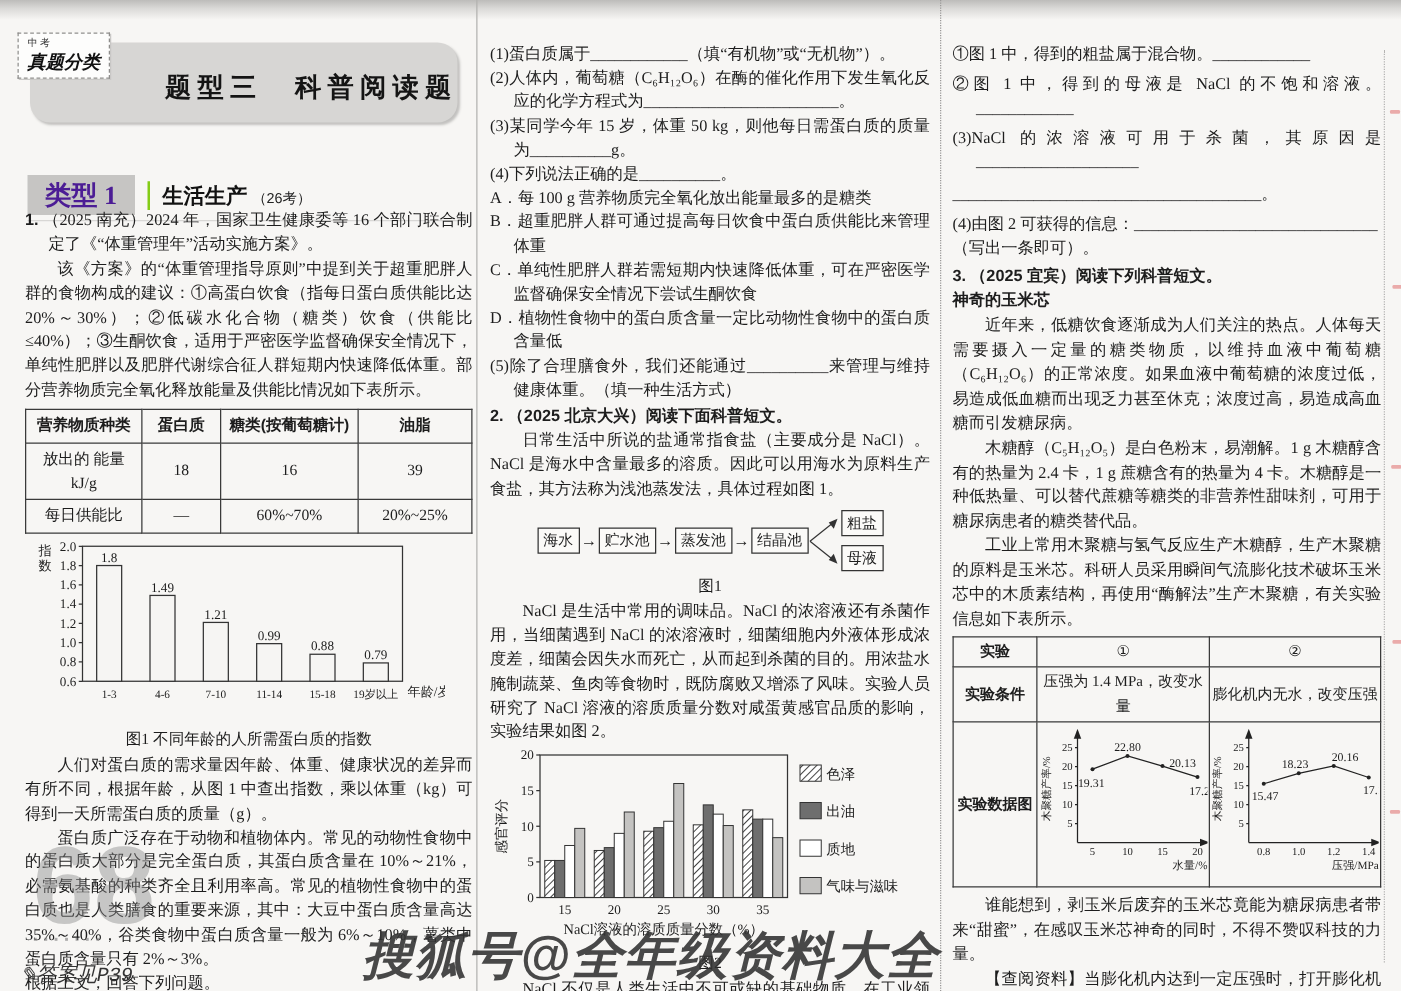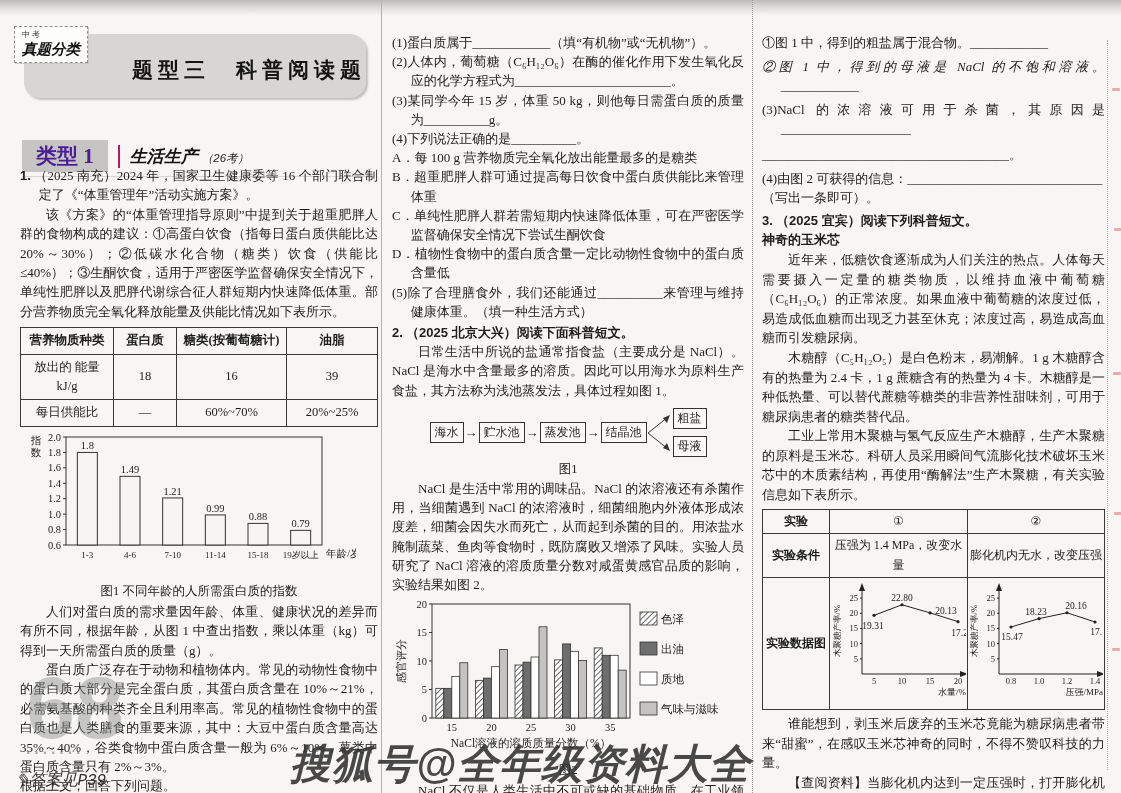--- a/index.html
+++ b/index.html
@@ -20,37 +20,37 @@
   .badge .big{font-family:"Liberation Sans",sans-serif;font-size:14.5px;font-weight:900;font-style:italic;color:#111;}
   .header-box{position:absolute;left:24px;top:34px;width:342px;height:64px;background:#d7d6d4;
     border-radius:16px;box-shadow:2px 2px 2px #c2c1bf;z-index:1;}
   .header-title{margin-top:22px;text-align:right;font-family:"Liberation Sans",sans-serif;
     font-size:21px;font-weight:900;letter-spacing:5px;color:#141414;}
   .type-row{position:absolute;left:22px;top:140px;width:350px;display:flex;align-items:center;
     border-bottom:1px solid #d8d7d5;padding-bottom:4px;}
   .type-label{background:#c6c5c3;font-family:Liberation Serif, serif;font-weight:900;
     font-size:21px;padding:2px 14px;color:#4c1d95;}
   .type-title{font-family:"Liberation Sans",sans-serif;font-weight:900;font-size:17px;
-    margin-left:10px;border-left:2px solid #be185d;padding-left:10px;color:#111;font-style:italic;}
+    margin-left:10px;border-left:2px solid #84cc16;padding-left:10px;color:#111;}
   .type-count{font-size:11.5px;font-weight:400;margin-left:4px;color:#222;}
   
   .col{position:absolute;font-size:13px;line-height:19.4px;text-align:justify;}
   .col-left{left:20px;top:166px;width:358px;}
   .col-mid{left:392px;top:33px;width:352px;line-height:19.2px;}
   .col-right{left:762px;top:33px;width:343px;line-height:19.6px;}
   .para{text-indent:2em;}
   .hang{padding-left:1.45em;text-indent:-1.45em;}
   .qnum{font-family:"Liberation Sans",sans-serif;font-weight:700;}
   .center{text-align:left;text-indent:0;}
   .bold{font-weight:700;font-family:"Liberation Sans",sans-serif;}
   
   table.grid{border-collapse:collapse;width:100%;margin:6px 0 4px 0;}
   table.grid td,table.grid th{border:1px solid #3a3a3a;text-align:center;font-size:12.5px;
     padding:3px 2px;font-weight:400;}
-  table.grid th{font-weight:700;font-family:Liberation Serif, serif;}
+  table.grid th{font-weight:700;font-family:Liberation Sans, sans-serif;}
   .caption{text-align:center;font-size:12.5px;margin-top:0px;}
   
   .flow{display:flex;align-items:center;justify-content:center;margin:6px 0 0 0;}
   .fbox{border:1px solid #333;padding:0 4px;font-size:12px;line-height:19px;white-space:nowrap;background:#fbfaf8;}
   .farrow{font-size:13px;margin:0 1px;}
   .fout{display:flex;flex-direction:column;gap:7px;}
   svg text{font-family:"Liberation Serif",serif;fill:#1d1d1d;}
   
   .pagenum{position:absolute;left:26px;top:668px;font-family:"Liberation Sans",sans-serif;
     font-size:88px;font-weight:900;color:rgba(130,130,130,.42);line-height:80px;z-index:4;}
@@ -250,21 +250,21 @@
     <div class="caption">图2</div>
     <div class="para">NaCl 不仅是人类生活中不可或缺的基础物质，在工业领域也发挥着重要作用。</div>
     
     
     
     
   </div>
 
   <div class="col col-right">
     <div class="hang" style="margin-bottom:4px;">①图 1 中，得到的粗盐属于混合物。____________</div>
-    <div class="hang" style="margin-bottom:4px;font-style:italic;">②图 1 中，得到的母液是 NaCl 的不饱和溶液。____________</div>
+    <div class="hang" style="margin-bottom:4px;">②图 1 中，得到的母液是 NaCl 的不饱和溶液。____________</div>
     <div class="hang">(3)NaCl 的浓溶液可用于杀菌，其原因是____________________</div>
     <div style="margin:6px 0 4px 0;">______________________________________。</div>
     <div class="hang">(4)由图 2 可获得的信息：______________________________</div>
     <div>（写出一条即可）。</div>
     <div class="hang" style="margin-top:3px;"><span class="qnum">3.</span> <span class="bold">（2025 宜宾）阅读下列科普短文。</span></div>
     <div class="center bold">神奇的玉米芯</div>
     <div class="para">近年来，低糖饮食逐渐成为人们关注的热点。人体每天需要摄入一定量的糖类物质，以维持血液中葡萄糖（C₆H₁₂O₆）的正常浓度。如果血液中葡萄糖的浓度过低，易造成低血糖而出现乏力甚至休克；浓度过高，易造成高血糖而引发糖尿病。</div>
     <div class="para">木糖醇（C₅H₁₂O₅）是白色粉末，易潮解。1 g 木糖醇含有的热量为 2.4 卡，1 g 蔗糖含有的热量为 4 卡。木糖醇是一种低热量、可以替代蔗糖等糖类的非营养性甜味剂，可用于糖尿病患者的糖类替代品。</div>
     <div class="para">工业上常用木聚糖与氢气反应生产木糖醇，生产木聚糖的原料是玉米芯。科研人员采用瞬间气流膨化技术破坏玉米芯中的木质素结构，再使用“酶解法”生产木聚糖，有关实验信息如下表所示。</div>
     <table class="exp">

